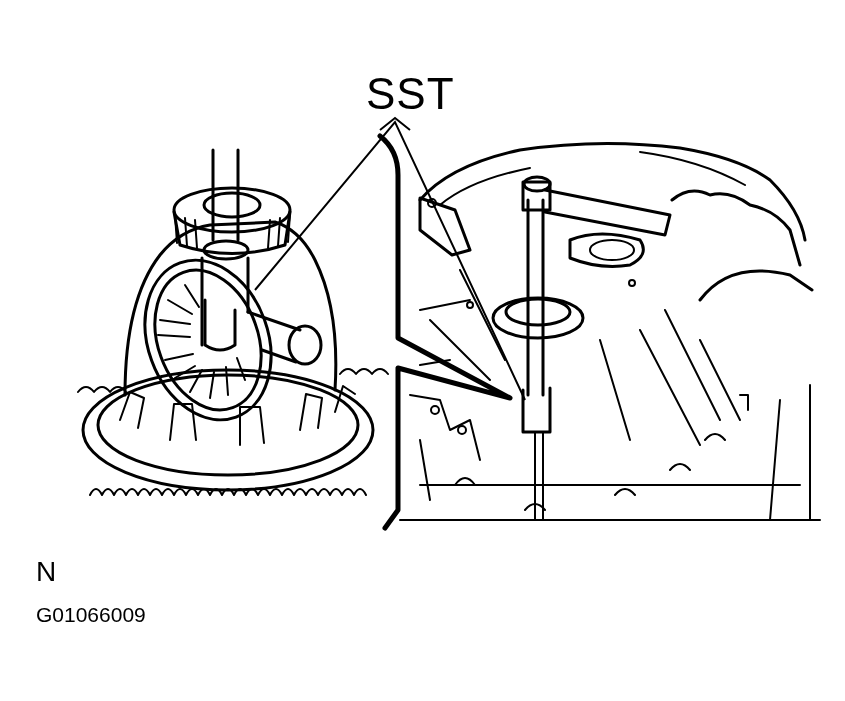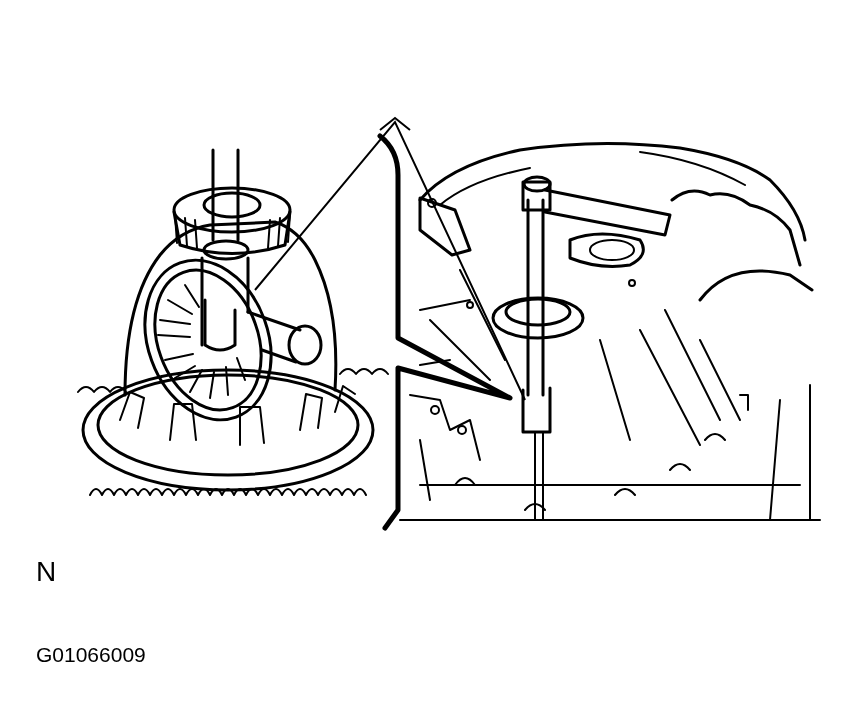--- a/index.html
+++ b/index.html
@@ -1,21 +1,21 @@
 <!DOCTYPE html>
 <html><head>
 <meta charset="utf-8">
 <style>
   html,body{margin:0;padding:0;background:#ffffff;}
   body{width:845px;height:701px;position:relative;overflow:hidden;font-family:"Liberation Sans",sans-serif;}
   .canvas{position:absolute;left:0;top:0;width:845px;height:701px;}
   .lbl{position:absolute;color:#000;font-family:"Liberation Sans",sans-serif;line-height:1;white-space:nowrap;}
   .sst{left:366px;top:72px;font-size:44px;letter-spacing:1px;}
   .view{left:36px;top:558px;font-size:28px;}
-  .code{left:36px;top:604px;font-size:21px;margin-top:40px;}
+  .code{left:36px;top:604px;font-size:21px;}
   svg{position:absolute;left:0;top:0;}
   .ln{fill:none;stroke:#000;stroke-width:3;stroke-linecap:round;stroke-linejoin:round;}
   .thin{fill:none;stroke:#000;stroke-width:2;stroke-linecap:round;stroke-linejoin:round;}
   .thick{fill:none;stroke:#000;stroke-width:5;stroke-linecap:round;stroke-linejoin:round;}
   .lead{fill:none;stroke:#000;stroke-width:2;}
 </style>
 </head>
 <body>
 
 <div class="canvas">
@@ -94,15 +94,16 @@
       <path class="thin" d="M420,485 L800,485 M740,395 L748,395 L748,410 M810,385 L810,520 M780,400 L770,520"></path>
       <path class="thin" d="M400,520 L820,520"></path>
 
       <circle class="thin" cx="470" cy="305" r="3"></circle>
       <circle class="thin" cx="632" cy="283" r="3"></circle>
       <circle class="thin" cx="435" cy="410" r="4"></circle>
       <circle class="thin" cx="462" cy="430" r="4"></circle>
     </g>
   </svg>
 
+  <div class="lbl sst">SST</div>
   <div class="lbl view">N</div>
   <div class="lbl code">G01066009</div>
 </div>
 
 </body></html>

